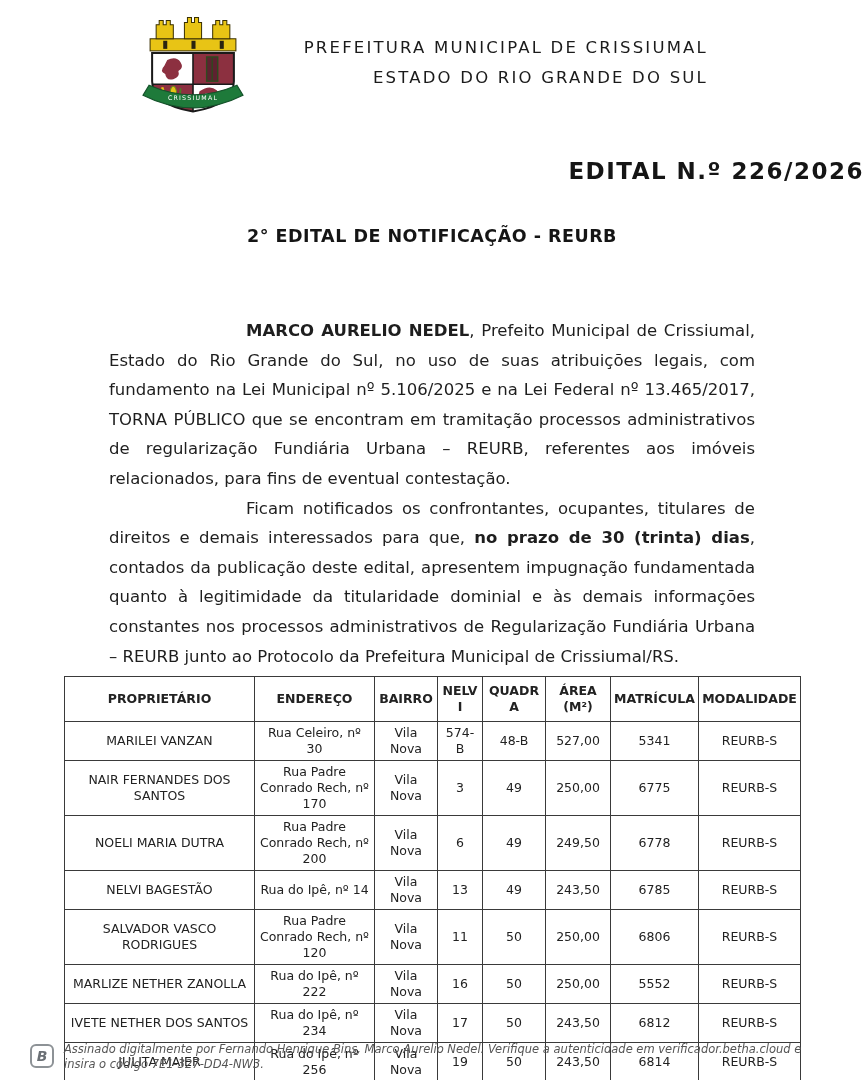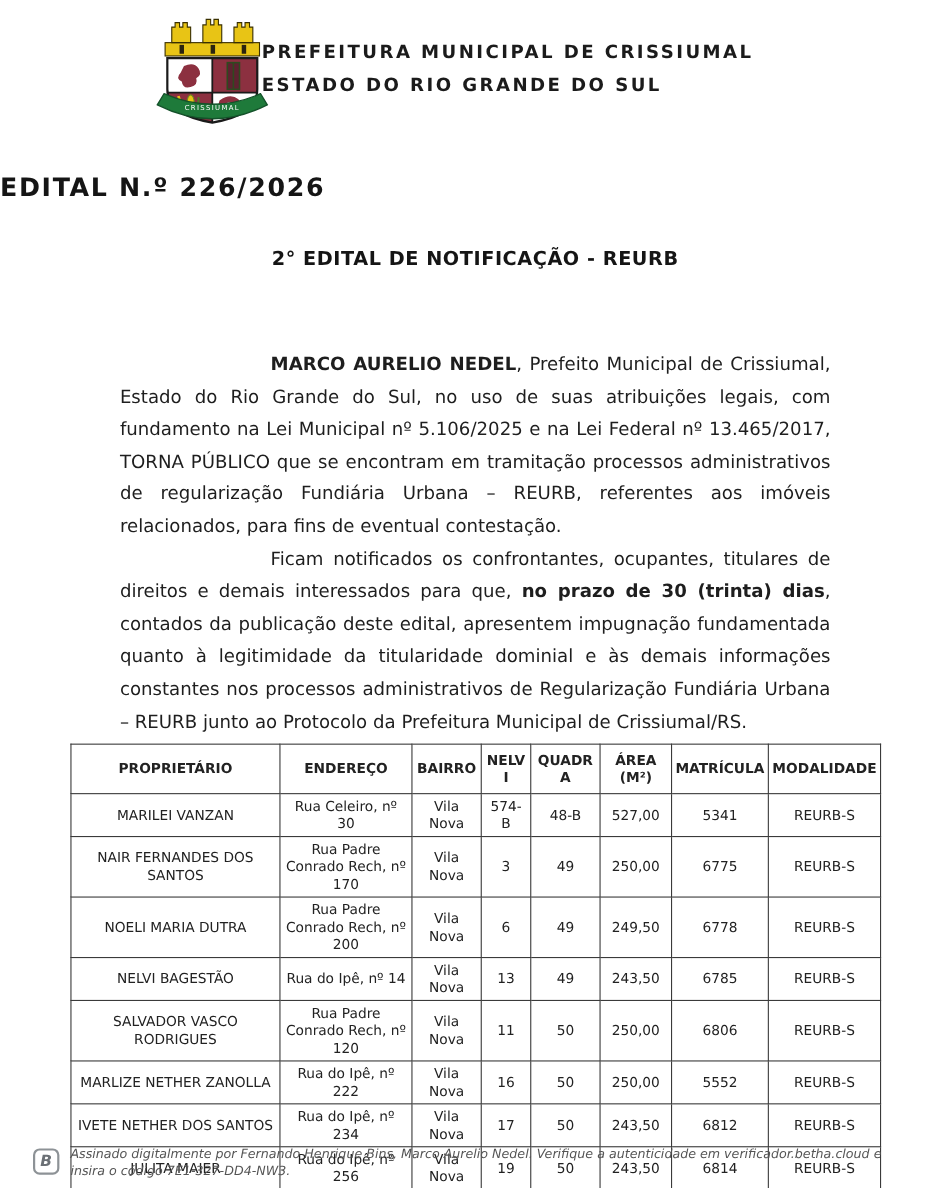--- a/index.html
+++ b/index.html
@@ -12,32 +12,32 @@
     font-family: "DejaVu Sans", "Liberation Sans", sans-serif;
     color: #1f1f1f;
     overflow: hidden;
     margin: 0 auto;
   }
 
   
   .crest { position: absolute; left: 140px; top: 6px; width: 106px; height: 114px; }
   .header-text {
     position: absolute; left: 238px; top: 33px; width: 470px;
-    text-align: left;
-    font-weight: bold;
+    text-align: right;
+    font-weight: normal;
     font-size: 16.5px;
     line-height: 30px;
     letter-spacing: 2.2px;
     color: #1b1b1b;
   }
 
   
   .doc-title {
     position: absolute; top: 158px; left: 0; width: 100%;
-    text-align: left; font-weight: bold; font-size: 23px; letter-spacing: 1.5px;
+    text-align: right; font-weight: bold; font-size: 23px; letter-spacing: 1.5px;
     color: #151515;
   }
   .doc-subtitle {
     position: absolute; top: 226px; left: 0; width: 100%;
     text-align: center; font-weight: bold; font-size: 17.5px; letter-spacing: 0.5px;
     color: #151515;
   }
 
   
   .body-text {

